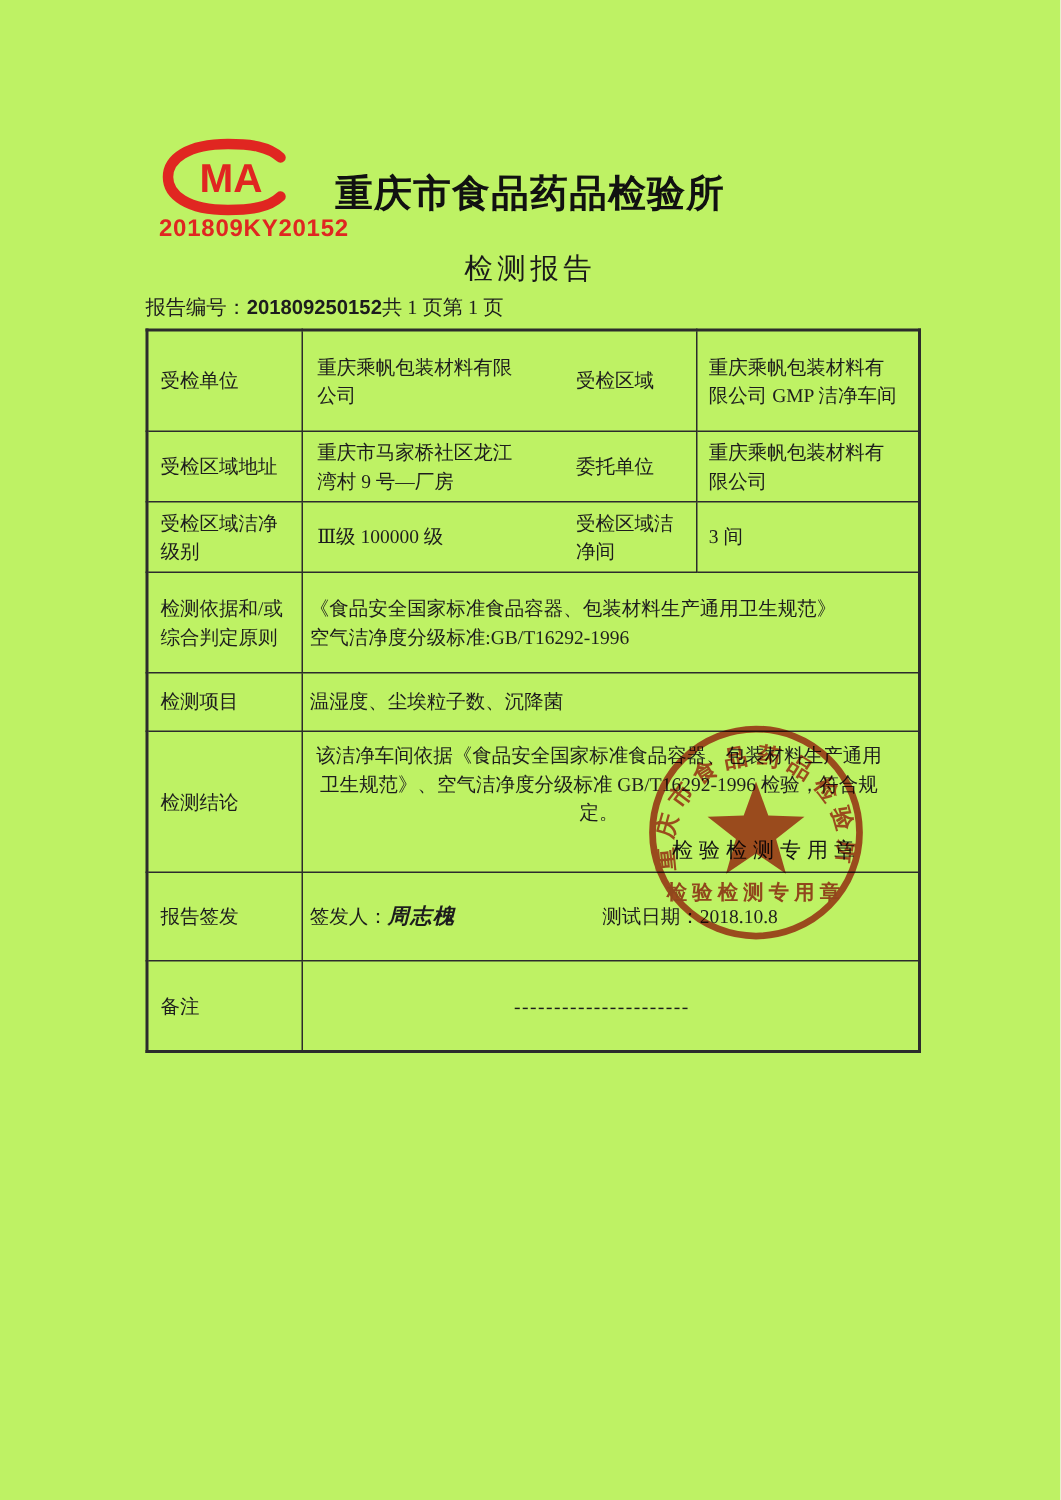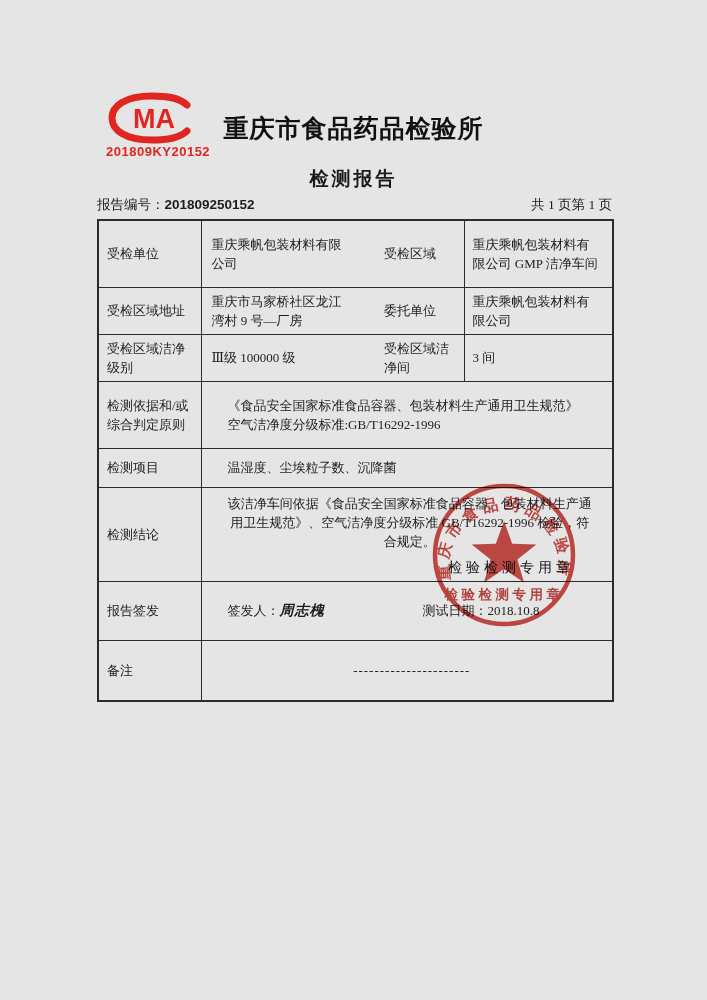--- a/index.html
+++ b/index.html
@@ -1,43 +1,43 @@
 <!DOCTYPE html>
 <html><head>
 <meta charset="utf-8">
 <style>
   html,body{margin:0;padding:0;background:#ffffff;}
-  .page{position:relative;width:707px;height:1000px;background:#e5e5e5;outline:1px solid #d9d9d9;
+  .page{position:relative;width:707px;height:1000px;background:#bef264;outline:1px solid #d9d9d9;
         font-family:"Liberation Serif","DejaVu Serif",serif;color:#1d1d1d;overflow:hidden;}
 
   
   .logo{position:absolute;left:103px;top:92px;width:102px;height:68px;}
   .logo .cma-num{position:absolute;left:3px;top:52px;width:100px;text-align:center;
-        font-family:"Liberation Sans","DejaVu Sans",sans-serif;font-size:13px;font-weight:bold;
+        font-family:"Liberation Sans","DejaVu Sans",sans-serif;font-size:16px;font-weight:bold;
         color:#e02621;letter-spacing:.5px;}
   .org-title{position:absolute;left:0;top:112px;width:707px;text-align:center;
         font-size:25px;font-weight:bold;letter-spacing:1px;color:#111;}
   .doc-title{position:absolute;left:0;top:166px;width:707px;text-align:center;
-        font-size:19px;font-weight:bold;letter-spacing:3px;color:#1a1a1a;}
+        font-size:19px;font-weight:normal;letter-spacing:3px;color:#1a1a1a;}
   .report-line{position:absolute;left:97px;top:196px;width:515px;display:flex;
-        justify-content:space-between;font-size:13.5px;}
+        font-size:13.5px;}
   .report-no{font-family:"Liberation Sans","DejaVu Sans",sans-serif;font-weight:bold;font-size:13.5px;}
 
   
   .tbl-wrap{position:absolute;left:97px;top:219px;width:515px;}
   table{border-collapse:collapse;table-layout:fixed;width:515px;border:2px solid #2c2c2c;}
   th,td{border:1px solid #2c2c2c;font-weight:normal;text-align:left;vertical-align:middle;
         padding:4px 8px;font-size:13px;line-height:19px;color:#1d1d1d;}
   th{padding-right:6px;}
   tr.r1{height:67px;} tr.r2{height:44px;} tr.r3{height:45px;} tr.r4{height:45px;}
   tr.r5{height:67px;} tr.r6{height:39px;} tr.r7{height:86px;} tr.r8{height:59px;} tr.r9{height:61px;}
   td.c2{border-right:none;padding-left:10px;padding-right:26px;}
   td.c3{border-left:none;padding-right:4px;}
   td.c4{padding-right:14px;}
-  td.wide{padding-left:26px;padding-right:16px;}
+  td.wide{padding-left:5px;padding-right:16px;}
   .sans{font-family:"Liberation Sans","DejaVu Sans",sans-serif;}
   tr.r7 td{vertical-align:top;padding-top:6px;}
   .conclusion{padding-right:4px;max-width:388px;text-align:center;}
   .seal-note{margin-top:7px;text-align:right;padding-right:22px;font-size:14px;letter-spacing:4px;color:#141414;}
   .sign-row{display:flex;align-items:center;}
   .sign-left{width:195px;}
   .signer-name{font-weight:bold;font-style:italic;font-size:14px;letter-spacing:1px;text-align:center;}
   .remark{ text-align:center;padding-right:52px;letter-spacing:1px;}
 
   

